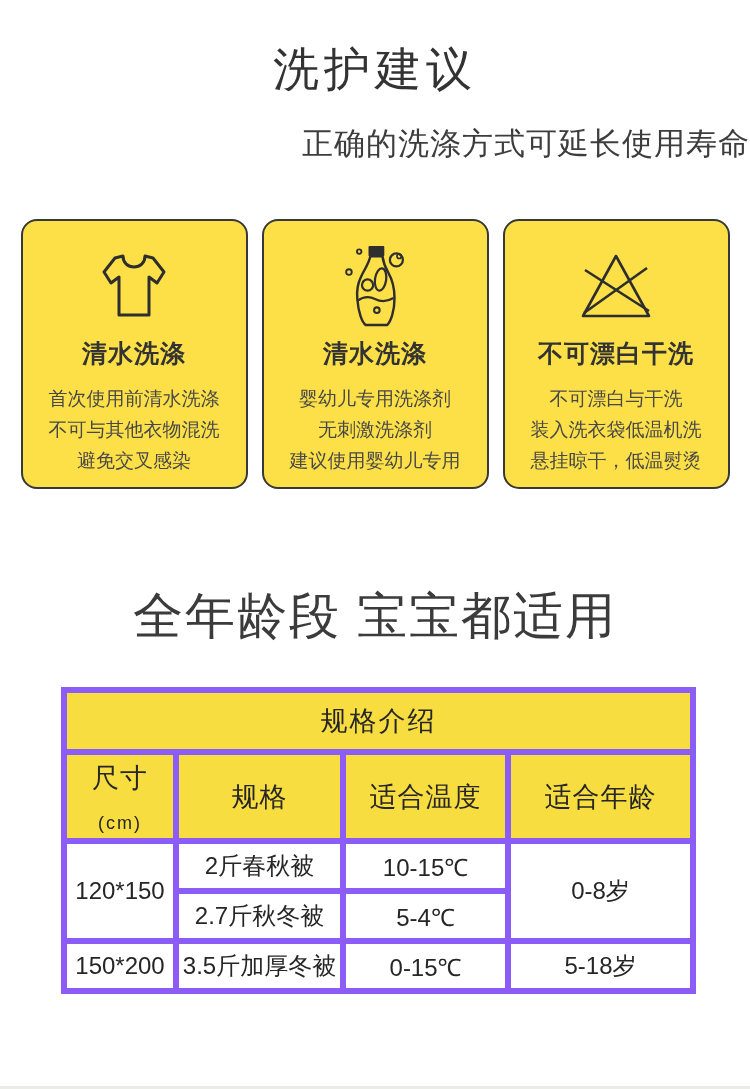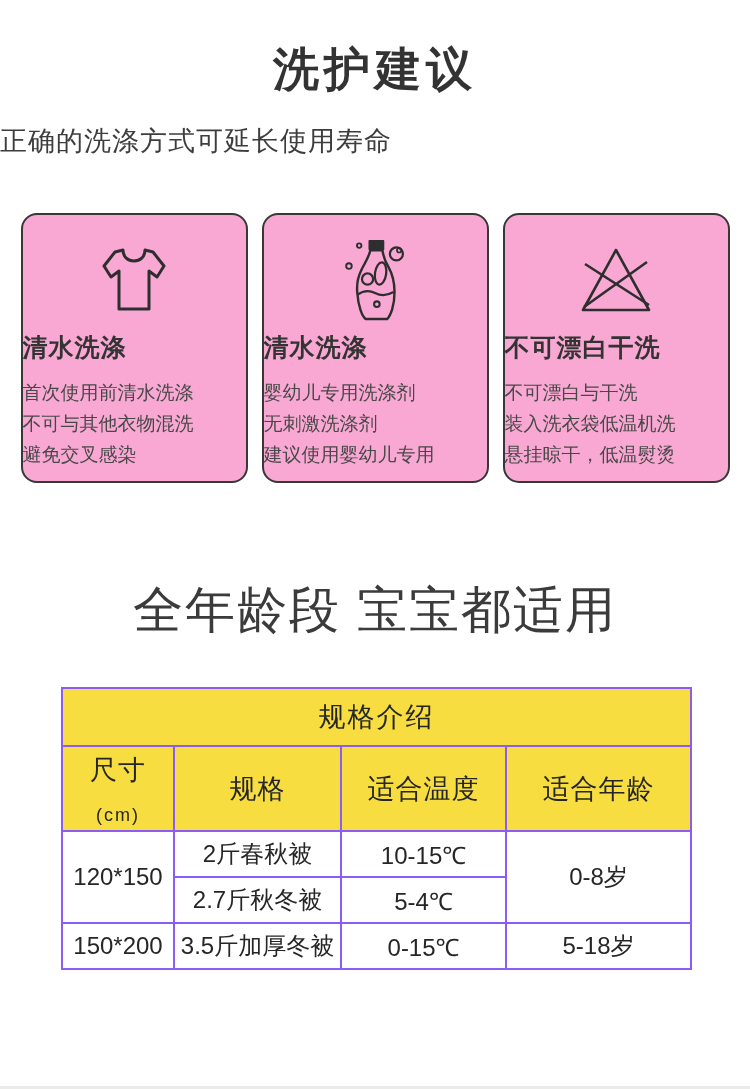--- a/index.html
+++ b/index.html
@@ -10,45 +10,45 @@
     background: #ffffff;
     overflow: hidden;
     font-family: "Liberation Sans", sans-serif;
     color: #333333;
   }
   .main-title {
     padding-top: 42px;
     text-align: center;
     font-size: 46px;
     line-height: 54px;
-    font-weight: 700;
+    font-weight: 400;
     color: #333333;
     letter-spacing: 5px;
   }
   .subtitle {
     margin-top: 27px;
-    text-align: left;
-    font-size: 27px;
+    text-align: right;
+    font-size: 31px;
     color: #3d3d3d;
     letter-spacing: 1px;
   }
   .cards {
     display: flex;
     justify-content: center;
     gap: 14px;
     margin-top: 54px;
   }
   .card {
     box-sizing: border-box;
     width: 227px;
     height: 270px;
     border: 2px solid #383838;
     border-radius: 16px;
-    text-align: left;
-    background: #f9a8d4;
+    text-align: center;
+    background: #fde047;
   }
   .icon-box {
     height: 98px;
     margin-top: 16px;
     display: flex;
     align-items: center;
     justify-content: center;
   }
   .card-title {
     margin-top: 2px;
@@ -74,21 +74,21 @@
   }
   table.spec-table {
     position: absolute;
     left: 61px;
     top: 687px;
     width: 629px;
     border-collapse: collapse;
     table-layout: fixed;
   }
   table.spec-table td {
-    border: 2px solid #8b5cf6;
+    border: 6px solid #8b5cf6;
     text-align: center;
     vertical-align: middle;
     color: #262626;
     padding: 0;
   }
   .t-title td {
     height: 56px;
     background: #F7DD40;
     font-size: 27px;
     letter-spacing: 2px;

